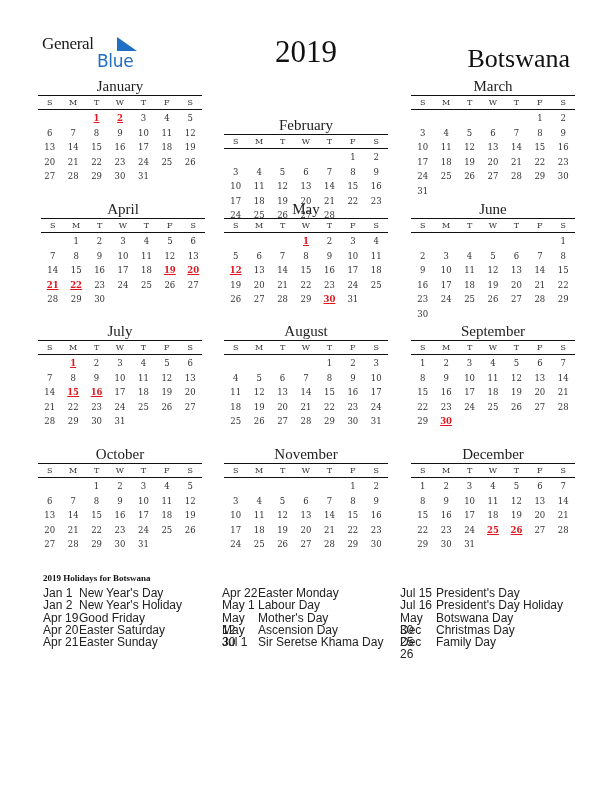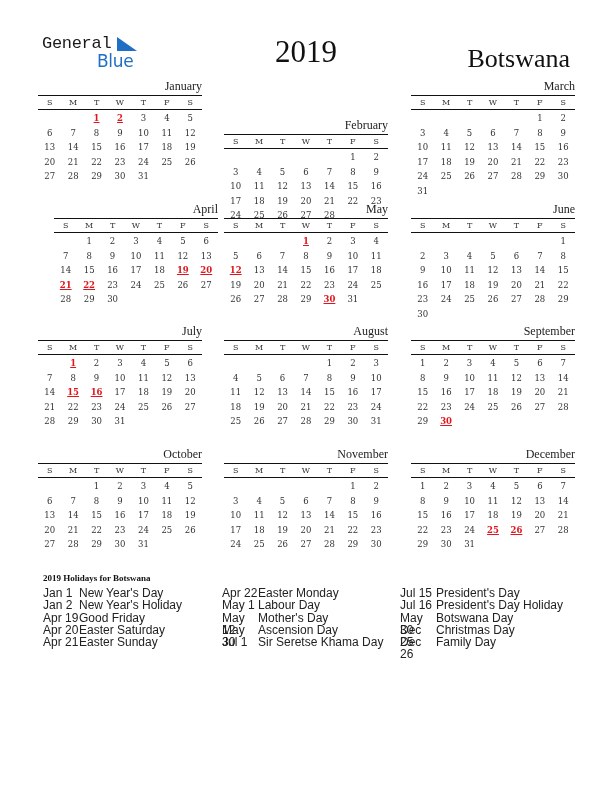--- a/index.html
+++ b/index.html
@@ -1,30 +1,30 @@
 <!DOCTYPE html>
 <html><head>
 <meta charset="utf-8">
 <style>
   html, body { margin:0; padding:0; background:#ffffff; }
   body { width:612px; height:792px; position:relative; overflow:hidden;
          font-family: "DejaVu Serif", "Liberation Serif", serif; color:#222; }
   .logo { position:absolute; left:42px; top:34px; width:100px; height:36px; }
-  .logo .general { position:absolute; left:0; top:0; font-family:Liberation Mono, monospace;
+  .logo .general { position:absolute; left:0; top:0; font-family:Liberation Serif, serif;
                    font-size:17px; color:#1a1a1a; letter-spacing:-0.3px; }
   .logo .blue { position:absolute; left:55px; top:17px; font-family:"DejaVu Sans","Liberation Sans",sans-serif;
                 font-size:17px; color:#1f6fc4; letter-spacing:-0.3px;text-align:center; }
   .logo .tri { position:absolute; left:75px; top:3px; width:0; height:0;
                border-left:20px solid transparent; border-bottom:14px solid #1f6fc4; transform:scaleX(-1); }
   .year { position:absolute; left:0; width:612px; top:34px; text-align:center; font-size:31px; color:#111;
           font-family:"Liberation Serif","DejaVu Serif",serif; }
   .country { position:absolute; right:42px; top:44px; font-size:26px; color:#111;
              font-family:"Liberation Serif","DejaVu Serif",serif; }
   .month { position:absolute; width:164px; }
-  .month-title { height:14px; line-height:14px; text-align:right; font-size:12px; color:#222;
+  .month-title { height:14px; line-height:14px; text-align:center; font-size:15px; color:#222;
                  font-family:"Liberation Serif","DejaVu Serif",serif; }
   .dow-row { display:flex; border-top:1.5px solid #111; border-bottom:1.5px solid #111; height:13px; margin-top:2px; }
   .dow { flex:1; text-align:center; font-size:8px; line-height:13px; color:#333; }
   .days { display:grid; grid-template-columns:repeat(7, 1fr); grid-auto-rows:14.6px; margin-top:1px; }
   .day { text-align:center; font-size:8.5px; line-height:14.6px; color:#333; }
   .day.holiday { color:#e0161e; font-weight:bold; text-decoration:underline; }
   .hol-title { position:absolute; left:43px; top:573px; font-size:9px; font-weight:bold; color:#111;
                font-family:"Liberation Serif","DejaVu Serif",serif; }
   .hol-col { position:absolute; top:587px; }
   .hol-item { display:flex; height:12.3px; font-size:12px; line-height:12.3px; color:#222;
@@ -180,21 +180,21 @@
         <div class="day">24</div>
         <div class="day">25</div>
         <div class="day">26</div>
         <div class="day">27</div>
         <div class="day">28</div>
         <div class="day">29</div>
         <div class="day">30</div>
         <div class="day">31</div>
       </div>
     </div>
-    <div class="month" style="left: 54px; top: 202px;">
+    <div class="month" style="left: 41px; top: 202px;">
       <div class="month-title">April</div>
       <div class="dow-row">
         <div class="dow">S</div>
         <div class="dow">M</div>
         <div class="dow">T</div>
         <div class="dow">W</div>
         <div class="dow">T</div>
         <div class="dow">F</div>
         <div class="dow">S</div>
       </div>

